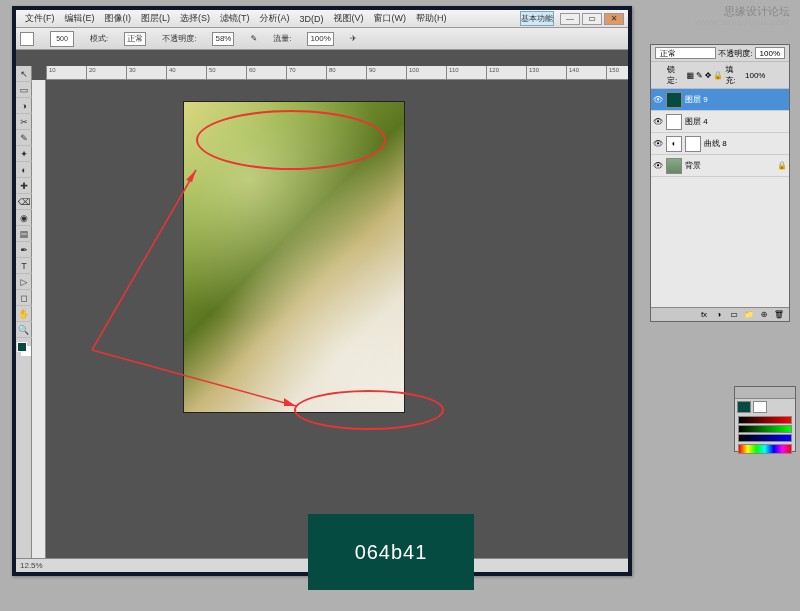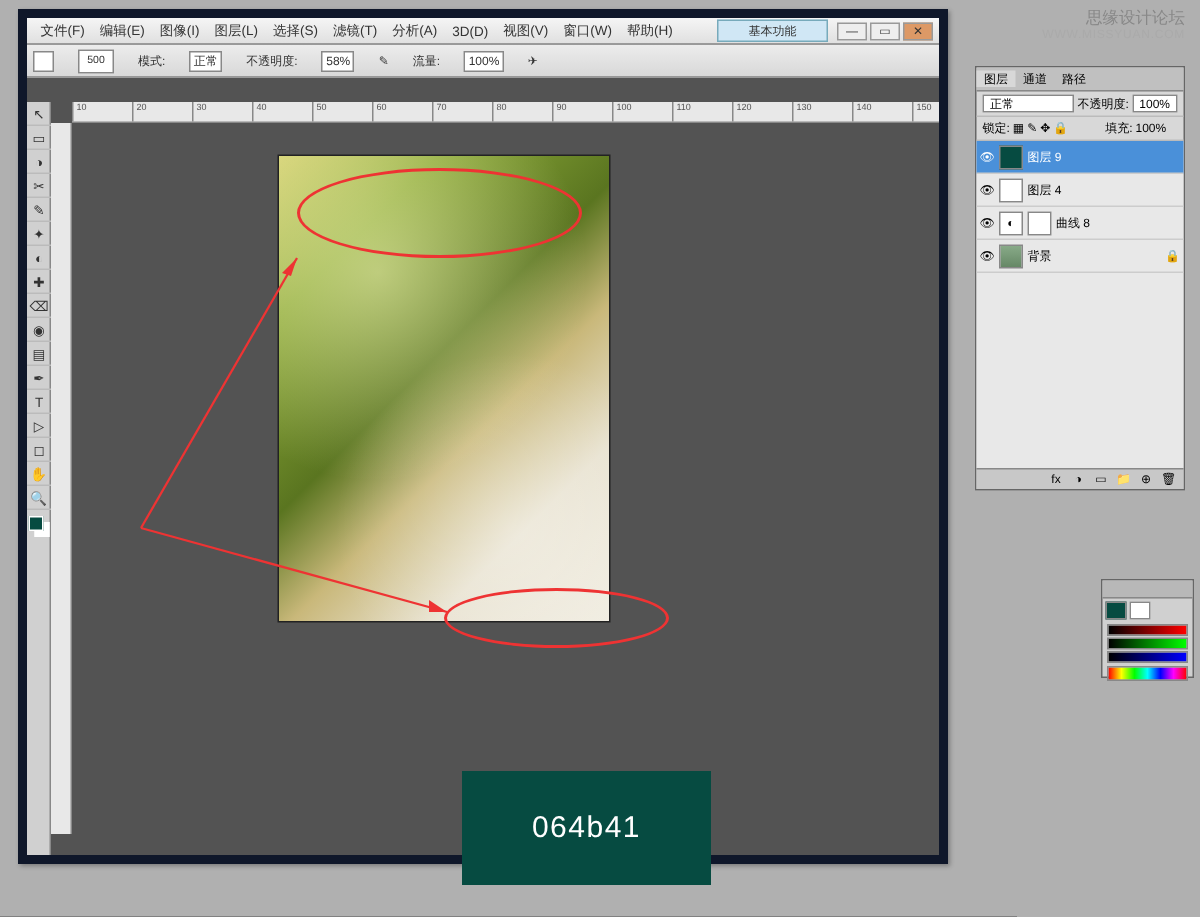--- a/index.html
+++ b/index.html
@@ -1,25 +1,25 @@
 <!DOCTYPE html>
 <html><head>
 <meta charset="utf-8">
 <style>
 * { margin: 0; padding: 0; box-sizing: border-box; font-family: "Microsoft YaHei", Arial, sans-serif; }
 body { background: #b0b0b0; width: 800px; height: 611px; position: relative; overflow: hidden; }
 
 .watermark { position: absolute; top: 4px; right: 10px; color: #888; font-size: 11px; z-index: 100; }
 .watermark-sub { position: absolute; top: 18px; right: 10px; color: #aaa; font-size: 8px; z-index: 100; letter-spacing: 0.5px; }
 
-.ps-window { position: absolute; top: 6px; left: 12px; width: 620px; height: 570px; background: #535353; border: 6px solid #0f172a; box-shadow: 1px 1px 3px rgba(0,0,0,0.3); }
+.ps-window { position: absolute; top: 6px; left: 12px; width: 620px; height: 570px; background: #535353; border: 4px solid #0f172a; box-shadow: 1px 1px 3px rgba(0,0,0,0.3); }
 
 .menubar { background: linear-gradient(#f5f5f5, #e0e0e0); height: 18px; display: flex; align-items: center; padding: 0 4px; font-size: 9px; color: #333; border-bottom: 1px solid #999; }
 .menubar span { padding: 0 5px; cursor: default; }
-.menubar .workspace-btn { margin-left: auto; background: #d0e7f5; border: 1px solid #7ab; padding: 1px 20px; font-size: 8px; }
+.menubar .workspace-btn { margin-left: auto; background: #d0e7f5; border: 1px solid #7ab; padding: 1px 0; font-size: 8px; }
 .menubar .win-controls { display: flex; gap: 2px; margin-left: 6px; }
 .menubar .win-btn { width: 20px; height: 12px; font-size: 8px; display: flex; align-items: center; justify-content: center; border: 1px solid #999; background: #eee; }
 .menubar .win-close { background: #d96; }
 
 .optionsbar { background: linear-gradient(#ececec, #d8d8d8); height: 22px; display: flex; align-items: center; padding: 0 4px; font-size: 8px; color: #333; border-bottom: 1px solid #999; gap: 16px; }
 .optionsbar .tool-preset { width: 14px; height: 14px; background: #fff; border: 1px solid #888; }
 .optionsbar .brush-preview { width: 24px; height: 16px; background: #fff; border: 1px solid #888; display: flex; align-items: center; justify-content: center; font-size: 7px; }
 .optionsbar .opt-field { background: #fff; border: 1px solid #888; padding: 0 2px; height: 14px; display: inline-flex; align-items: center; }
 
 .doc-tab { background: #c8c8c8; height: 16px; display: flex; align-items: center; padding: 0 6px; font-size: 8px; color: #444; border-bottom: 1px solid #888; }
@@ -47,21 +47,21 @@
 
 .statusbar { position: absolute; bottom: 0; left: 0; right: 0; height: 14px; background: #d8d8d8; border-top: 1px solid #888; font-size: 8px; display: flex; align-items: center; padding: 0 4px; color: #444; }
 
 
 .layers-panel { position: absolute; top: 44px; left: 650px; width: 140px; background: #d8d8d8; border: 1px solid #666; font-size: 8px; }
 .layers-panel .panel-tabs { background: #c0c0c0; height: 16px; display: flex; align-items: center; border-bottom: 1px solid #888; }
 .layers-panel .panel-tabs span { padding: 0 5px; }
 .layers-panel .panel-tabs .active { background: #d8d8d8; }
 .layers-panel .opt-row { display: flex; align-items: center; padding: 2px 4px; gap: 2px; border-bottom: 1px solid #bbb; }
 .layers-panel .opt-row .sel { background: #fff; border: 1px solid #888; padding: 0 4px; flex: 1; height: 12px; display: flex; align-items: center; }
-.layers-panel .lock-row { display: flex; align-items: center; padding: 2px 4px; gap: 2px; border-bottom: 1px solid #bbb; }
+.layers-panel .lock-row { display: flex; align-items: center; padding: 2px 16px; gap: 2px; border-bottom: 1px solid #bbb; }
 .layers-panel .layer-list { background: #e8e8e8; }
 .layers-panel .layer { display: flex; align-items: center; height: 22px; border-bottom: 1px solid #ccc; padding: 0 2px; gap: 3px; }
 .layers-panel .layer.selected { background: #4a90d9; color: #fff; }
 .layers-panel .eye { width: 10px; text-align: center; }
 .layers-panel .thumb { width: 16px; height: 16px; background: #fff; border: 1px solid #888; display: flex; align-items: center; justify-content: center; }
 .layers-panel .thumb-dark { background: #064b41; }
 .layers-panel .thumb-img { background: linear-gradient(#8a8, #686); }
 .layers-panel .panel-footer { display: flex; justify-content: flex-end; gap: 3px; padding: 2px 4px; background: #c8c8c8; border-top: 1px solid #888; }
 .layers-panel .panel-footer span { width: 12px; text-align: center; }
 
@@ -197,28 +197,26 @@
     <div class="annotation ellipse" style="top:30px;left:150px;width:190px;height:60px;"></div>
     <div class="annotation ellipse" style="top:310px;left:248px;width:150px;height:40px;"></div>
     <svg class="annotation" style="top:0;left:0;width:100%;height:100%;">
       <line class="arrow-line" x1="46" y1="270" x2="150" y2="90"></line>
       <polygon points="150,90 140,100 146,102" fill="#e33"></polygon>
       <line class="arrow-line" x1="46" y1="270" x2="250" y2="326"></line>
       <polygon points="250,326 238,318 238,326" fill="#e33"></polygon>
     </svg>
   </div>
 
+  <div class="statusbar">
+    <span>12.5%</span>
+  </div>
 </div>
 
 <div class="layers-panel">
-  <div class="panel-tabs">
-    <span class="active">图层</span>
-    <span>通道</span>
-    <span>路径</span>
-  </div>
   <div class="opt-row">
     <span class="sel">正常</span>
     <span>不透明度:</span>
     <span class="sel" style="flex:0 0 28px">100%</span>
   </div>
   <div class="lock-row">
     <span>锁定:</span>
     <span>▦</span>
     <span>✎</span>
     <span>✥</span>

